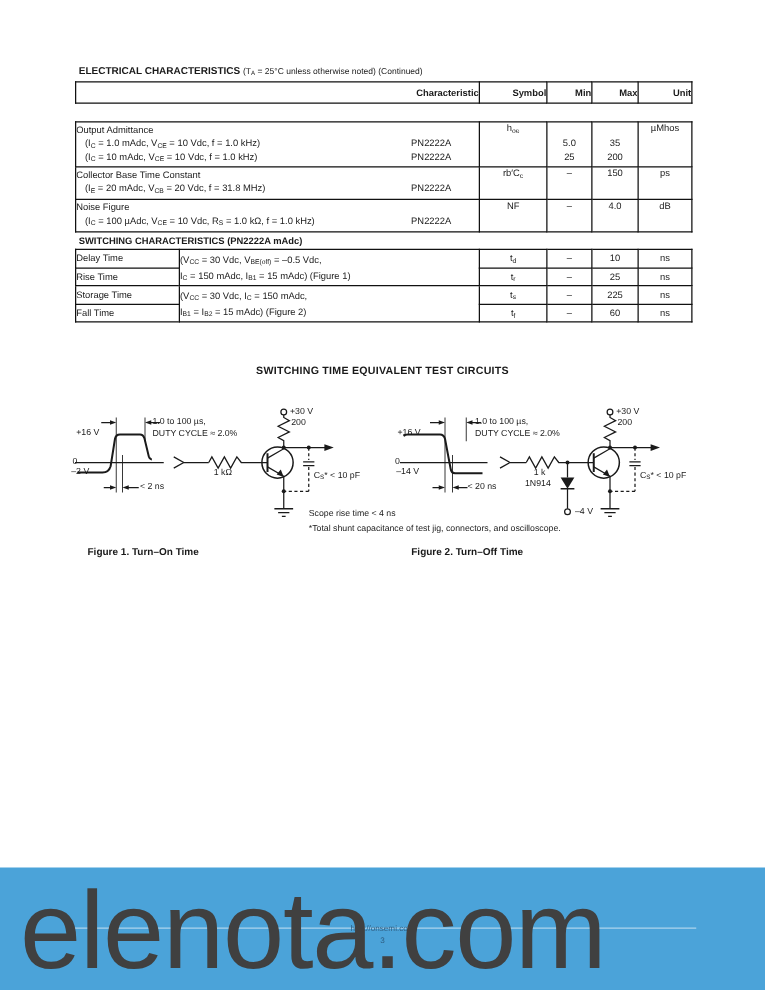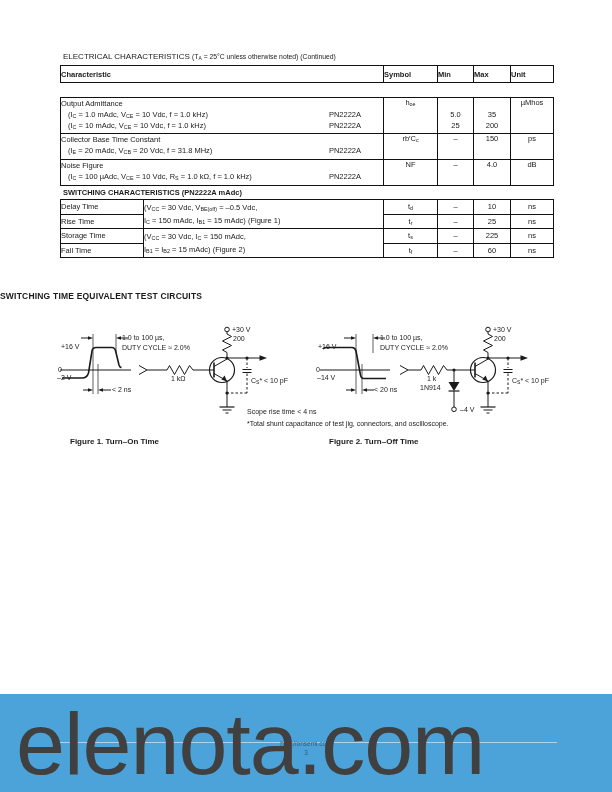--- a/index.html
+++ b/index.html
@@ -2,37 +2,37 @@
 <html><head>
 <meta charset="utf-8">
 <style>
   html,body{margin:0;padding:0;background:#888;}
   .page{position:relative;width:612px;height:792px;background:#ffffff;margin:0 auto;
         font-family:"Liberation Sans",sans-serif;color:#1a1a1a;overflow:hidden;}
   .abs{position:absolute;}
   sub{font-size:72%;line-height:0;vertical-align:-0.22em;}
   .doc-title{left:0;right:0;top:15px;text-align:center;font-size:11.5px;font-weight:bold;letter-spacing:.2px;}
   .elec-line{left:63px;top:52px;font-size:8px;white-space:nowrap;}
-  .elec-line .b{font-weight:normal;}
+  .elec-line .b{font-weight:bold;}
   .elec-line .n{font-size:6.8px;}
   table.sheet{border-collapse:collapse;table-layout:fixed;position:absolute;left:60px;width:493px;}
   table.sheet td,table.sheet th{border:1px solid #111;font-size:7.5px;padding:0;vertical-align:top;overflow:hidden;}
-  th{font-weight:bold;text-align:left;vertical-align:middle !important;}
+  th{font-weight:bold;text-align:right;vertical-align:middle !important;}
   .sec-title{left:63px;width:490px;font-size:7.5px;font-weight:bold;}
   .l{line-height:11px;white-space:nowrap;}
   .lh{height:11px;}
   .cellpad{padding:2px 0 0 3px;}
   .cond-row{display:flex;justify-content:space-between;padding-left:7px;padding-right:22px;}
   .c{text-align:center;}
   .topnum{padding-top:2px;}
   .sw-name{padding:0 0 0 3px;vertical-align:middle !important;}
   .sw-cond{padding:2px 0 0 4px;vertical-align:middle !important;}
   .sw-cond .l{line-height:13px;}
   .sw-c{text-align:center;vertical-align:middle !important;}
-  .circ-heading{left:0;right:0;top:291px;text-align:left;font-size:8.5px;font-weight:bold;letter-spacing:.2px;}
+  .circ-heading{left:0;right:0;top:291px;text-align:center;font-size:8.5px;font-weight:bold;letter-spacing:.2px;}
   .fig{position:absolute;width:258px;height:100px;}
   .fig svg{position:absolute;left:0;top:0;}
   .flabel{position:absolute;font-size:7px;line-height:8px;white-space:nowrap;}
   .fig-caption{position:absolute;width:200px;font-size:8px;font-weight:bold;}
   .note{position:absolute;left:247px;font-size:7px;white-space:nowrap;}
   .banner{position:absolute;left:0;top:694px;width:612px;height:98px;overflow:hidden;}
   .banner-line{position:absolute;left:55px;width:502px;top:48px;height:1px;background:rgba(225,238,248,.65);}
   .footer-url{position:absolute;left:0;right:0;top:46px;text-align:center;font-size:6.5px;color:#2e5e82;}
   .footer-page{position:absolute;left:0;right:0;top:55px;text-align:center;font-size:6.5px;color:#2e5e82;}
   .banner-text{position:absolute;left:16px;right:0;top:4px;text-align:left;font-size:88px;line-height:92px;

